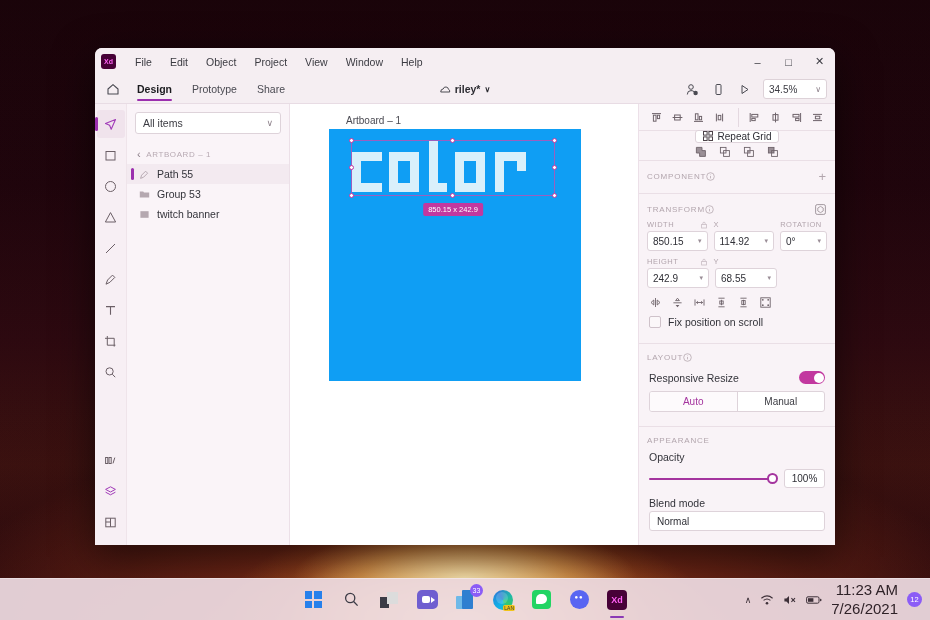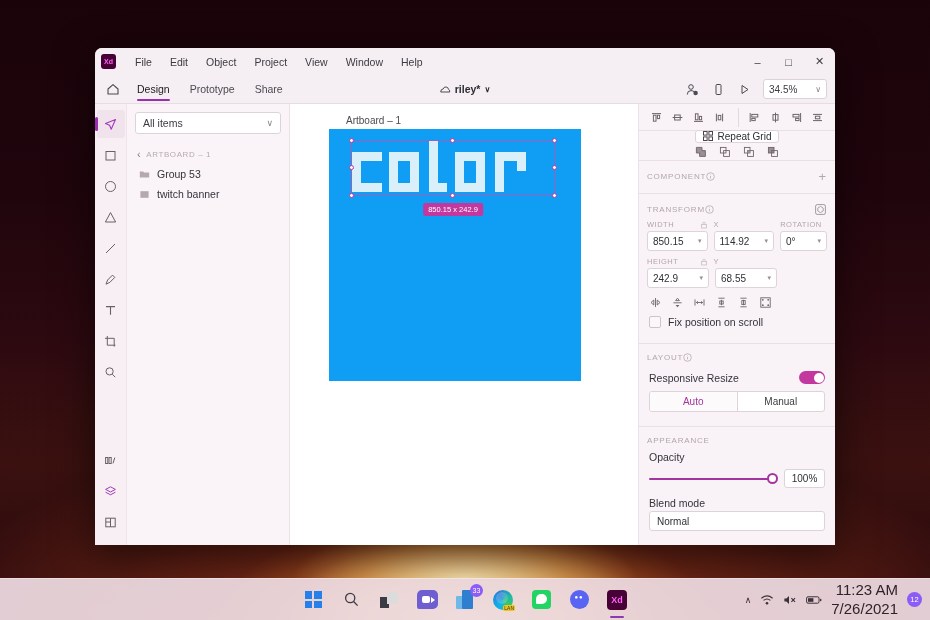--- a/index.html
+++ b/index.html
@@ -99,21 +99,21 @@
   .wc { width: 31px; height:27px; display:flex; align-items:center; justify-content:center; font-size:11px; color:#3b3b42; cursor:pointer; }
 
   
   #tabbar {
     height: 29px; background:#f5eef2; display:flex; align-items:center;
     padding-left: 4px; flex: 0 0 29px; position:relative;
     border-bottom: 1px solid #e8dce4;
   }
   #home-icon { width:28px; display:flex; align-items:center; justify-content:center; cursor:pointer; }
   .tab { font-size:10.5px; color:#4a4a52; padding: 6px 10px; position:relative; cursor:pointer; }
-  .tab.active { color:#1a1a1e; font-weight:normal; }
+  .tab.active { color:#1a1a1e; font-weight:bold; }
   .tab.active::after { content:""; position:absolute; left:10px; right:10px; bottom:0px; height:2px; background:#9b2fae; border-radius:2px; }
   #doc-title { position:absolute; left:50%; transform:translateX(-50%); display:flex; align-items:center; gap:4px; font-size:10.5px; color:#2b2b31; font-weight:bold; }
   #tb-right-tools { position:absolute; right:8px; display:flex; align-items:center; gap:11px; }
   .tool-ico { width:15px; height:15px; cursor:pointer; display:flex; align-items:center; justify-content:center; }
   #zoom-box {
     background:#fff; border:1px solid #ddd2d8; border-radius:3px;
     height:20px; width:64px; display:flex; align-items:center; justify-content:space-between;
     padding: 0 5px; font-size:10px; color:#3b3b42; cursor:pointer;
   }
 
@@ -380,20 +380,28 @@
     <div id="layers">
       <div id="filter-select">
         <span>All items</span>
         <span style="font-size:9px;color:#8d808a">∨</span>
       </div>
       <div id="artboard-crumb">
         <span style="font-size:11px;color:#8d808a">‹</span>
         <span>ARTBOARD – 1</span>
       </div>
 
+      <div class="layer-row selected">
+        <span class="layer-ico">
+          <svg width="11" height="11" viewBox="0 0 11 11">
+              <path d="M1.6 9.4 L2.6 6.2 L6.6 2.2 L8.6 4.2 L4.6 8.2 Z" fill="none" stroke="#b0a3ab" stroke-width="0.9" stroke-linejoin="round"></path>
+            </svg>
+        </span>
+        <span>Path 55</span>
+      </div>
       <div class="layer-row">
         <span class="layer-ico">
           <svg width="11" height="11" viewBox="0 0 11 11">
               <path d="M0.8 2.6 H4.2 L5 3.6 H10.2 V8.6 H0.8 Z" fill="#b5a8b0"></path>
             </svg>
         </span>
         <span>Group 53</span>
       </div>
       <div class="layer-row">
         <span class="layer-ico">

